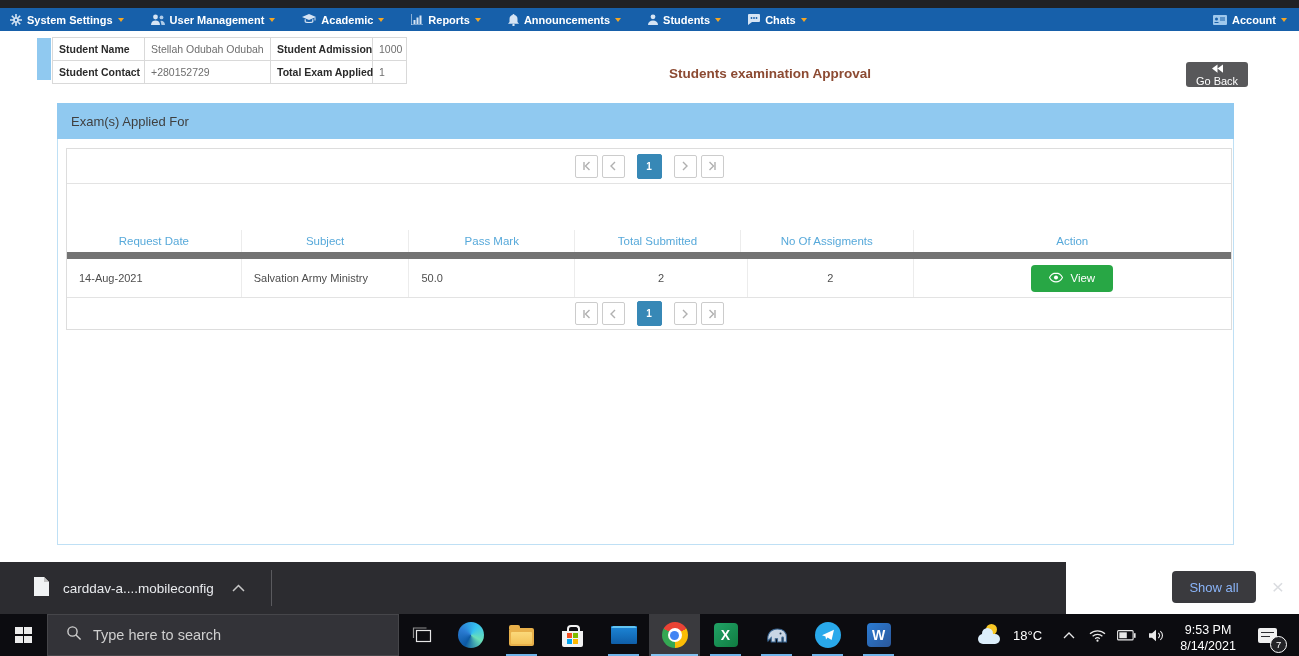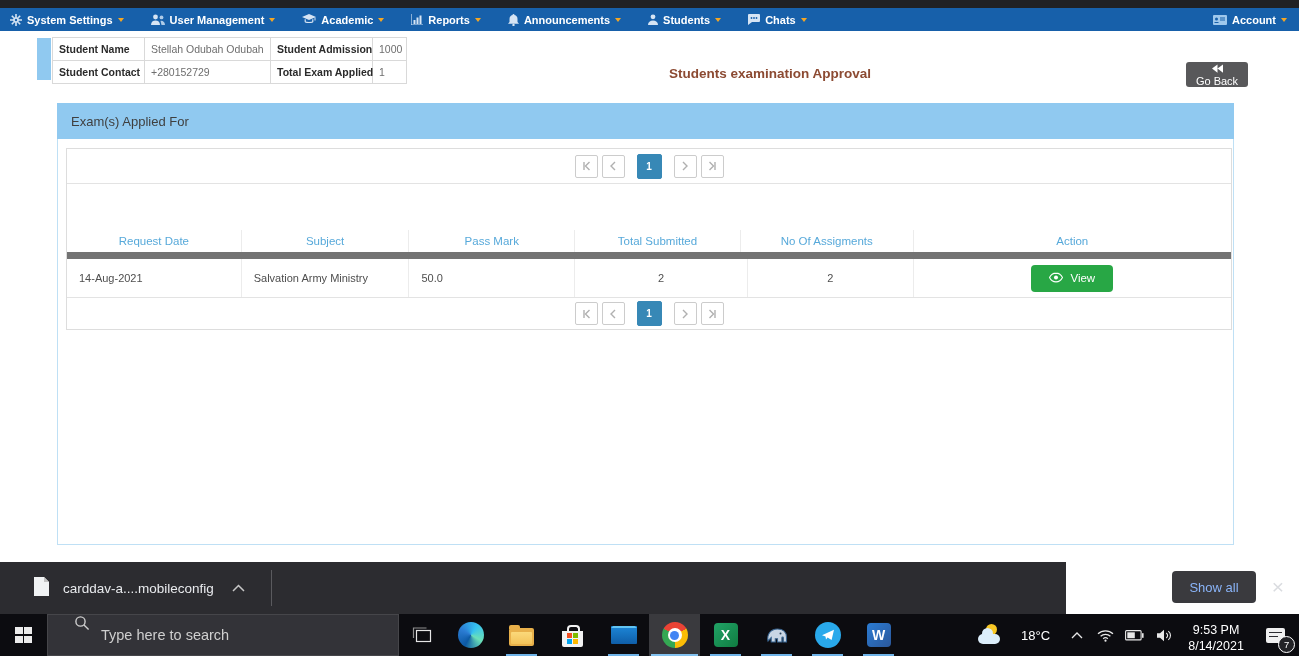--- a/index.html
+++ b/index.html
@@ -88,21 +88,21 @@
               background:none; border:none; }
 
   
   .taskbar { position:absolute; left:0; top:614px; width:1299px; height:42px; background:#0c0c10;
              display:flex; align-items:stretch; }
   .start-btn { width:47px; display:flex; align-items:center; justify-content:center; cursor:pointer; }
   .win-logo { display:grid; grid-template-columns:7.5px 7.5px; grid-template-rows:7.5px 7.5px;
               gap:1.5px; }
   .win-logo i { background:#ececec; }
   .search-box { width:352px; background:#333338; border:1px solid #46464a; display:flex;
-                padding-left:26px; gap:11px; }
+                align-items:center; padding-left:18px; gap:11px; }
   .search-box input { background:transparent; border:none; outline:none; color:#cfcfcf;
                       font-size:14.5px; width:260px; font-family:"Liberation Sans",sans-serif; }
   .search-box input::placeholder { color:#cfcfcf; opacity:1; }
   .taskview-btn { width:46px; display:flex; align-items:center; justify-content:center; cursor:pointer; }
 
   .tiles { display:flex; }
   .tile { position:relative; width:51px; display:flex; align-items:center; justify-content:center;
           cursor:pointer; }
   .tile.active { background:#3a3a3e; }
   .tile.running::after { content:""; position:absolute; bottom:0; left:10px; right:10px;
@@ -147,21 +147,21 @@
 
   .weather { display:flex; align-items:center; gap:9px; padding:0 12px; cursor:pointer;
              margin-left:62px; }
   .w-icon { position:relative; width:26px; height:18px; }
   .w-sun { position:absolute; left:8px; top:-2px; width:11px; height:11px; border-radius:50%;
            background:#f8c825; }
   .w-cloud { position:absolute; left:0; bottom:0; width:22px; height:10px; border-radius:8px;
              background:#dceefb; }
   .w-cloud::before { content:""; position:absolute; left:4px; top:-6px; width:11px; height:11px;
                      border-radius:50%; background:#dceefb; }
-  .w-temp { color:#fff; font-size:13px;margin-left:8px; }
+  .w-temp { color:#fff; font-size:13px; }
 
   .tray { display:flex; align-items:center; }
   .tray-btn { width:29px; height:42px; display:flex; align-items:center; justify-content:center;
               cursor:pointer; }
   .clock { width:76px; text-align:center; color:#fff; font-size:12.5px; line-height:16px;
            cursor:pointer; padding-top:5px; }
   .action-center { position:relative; width:42px; height:42px; display:flex; align-items:center;
                    justify-content:center; cursor:pointer; }
   .ac-bubble { position:relative; width:19px; height:15px; background:#f0f0f0; border-radius:2px; }
   .ac-bubble i { position:absolute; left:3px; height:1.5px; background:#2c2c30; }

